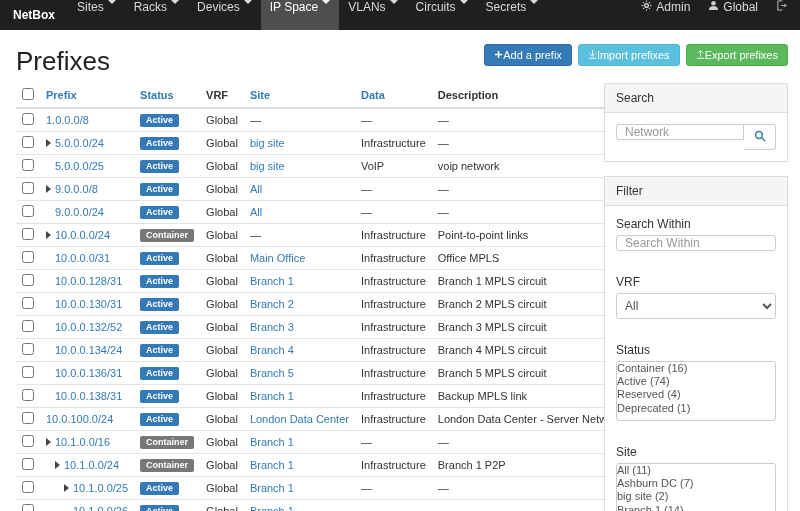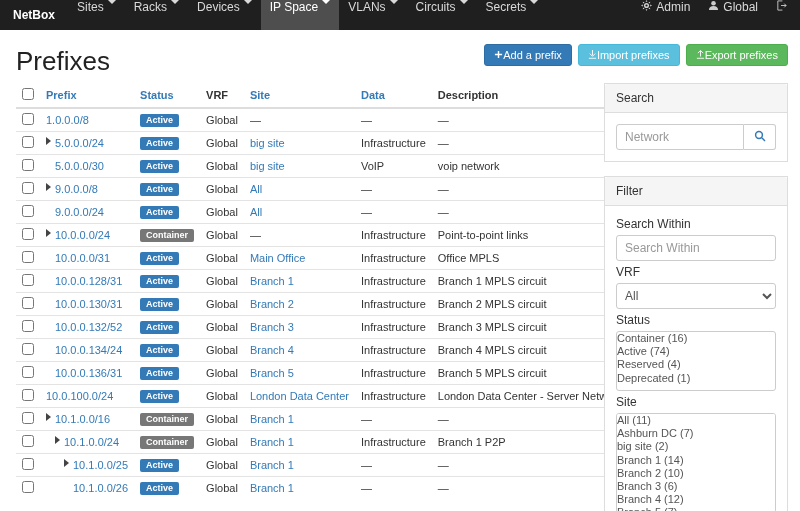--- a/index.html
+++ b/index.html
@@ -29,36 +29,36 @@
   .main{flex:1;min-width:0}
   .sidebar{width:184px;flex-shrink:0}
 
   
   table{border-collapse:collapse;width:100%;font-size:11px}
   th{text-align:left;padding:5px 6px;border-bottom:2px solid #ddd;font-weight:bold;color:#333;white-space:nowrap}
   td{padding:4px 6px;border-top:1px solid #e3e3e3;white-space:nowrap;overflow:hidden;text-overflow:ellipsis}
   tr:first-child td{border-top:none}
   .cb{width:26px}
   .lnk{color:#337ab7;text-decoration:none;cursor:pointer}
-  .pfx{display:flex;}
+  .pfx{display:flex;align-items:center}
   .ind1{padding-left:9px}.ind2{padding-left:18px}.ind3{padding-left:27px}
   .tri{width:0;height:0;border-left:5px solid #444;border-top:4px solid transparent;border-bottom:4px solid transparent;margin-right:4px;flex-shrink:0}
   .badge{display:inline-block;font-size:9px;font-weight:bold;color:#fff;padding:2px 6px;border-radius:2px;line-height:1}
   .b-active{background:#337ab7}
   .b-container{background:#777}
   .txt{color:#333}
   input[type=checkbox]{width:12px;height:12px}
 
   
   .panel{border:1px solid #ddd;border-radius:0;margin-bottom:14px;background:#fff}
   .panel-heading{background:#f5f5f5;border-bottom:1px solid #ddd;padding:7px 11px;font-size:12px;color:#333;border-radius:3px 3px 0 0}
   .panel-body{padding:11px}
-  .fld{margin-bottom:4px}
+  .fld{margin-bottom:24px}
   .fld label{display:block;margin-bottom:4px;font-size:12px;color:#333}
-  .tin{width:100%;height:26px;border:1px solid #ccc;border-radius:3px;padding:3px 8px;font-size:12px;font-family:"Liberation Sans",sans-serif;color:#555}
+  .tin{width:100%;height:16px;border:1px solid #ccc;border-radius:3px;padding:3px 8px;font-size:12px;font-family:"Liberation Sans",sans-serif;color:#555}
   .tin::placeholder{color:#999}
   select{width:100%;border:1px solid #ccc;border-radius:3px;font-size:11px;font-family:"Liberation Sans",sans-serif;color:#555;background:#fff}
   select.single{height:26px;font-size:12px;padding:2px 4px}
   .lb-status{height:60px}
   .lb-site{height:100px}
   .igroup{display:flex}
   .igroup .tin{border-radius:3px 0 0 3px;flex:1}
   .sbtn{width:32px;height:26px;border:1px solid #ccc;border-left:none;border-radius:0 3px 3px 0;background:#fff;display:flex;align-items:center;justify-content:center;cursor:pointer}
 </style>
 </head>
@@ -201,21 +201,21 @@
           <td><span class="badge b-active">Active</span></td>
           <td class="txt">Global</td>
           <td><a class="lnk">big site</a></td>
           <td class="txt">Infrastructure</td>
           <td class="txt">—</td>
         </tr>
         <tr>
           <td class="cb"><input type="checkbox" style=""></td>
           <td>
               <div class="pfx ind1">
-                <a class="lnk">5.0.0.0/30</a>
+                <a class="lnk">5.0.0.0/25</a>
               </div>
             </td>
           <td><span class="badge b-active">Active</span></td>
           <td class="txt">Global</td>
           <td><a class="lnk">big site</a></td>
           <td class="txt">VoIP</td>
           <td class="txt">voip network</td>
         </tr>
         <tr>
           <td class="cb"><input type="checkbox" style=""></td>
@@ -328,20 +328,33 @@
           <td>
               <div class="pfx ind1">
                 <a class="lnk">10.0.0.136/31</a>
               </div>
             </td>
           <td><span class="badge b-active">Active</span></td>
           <td class="txt">Global</td>
           <td><a class="lnk">Branch 5</a></td>
           <td class="txt">Infrastructure</td>
           <td class="txt">Branch 5 MPLS circuit</td>
+        </tr>
+        <tr>
+          <td class="cb"><input type="checkbox" style=""></td>
+          <td>
+              <div class="pfx ind1">
+                <a class="lnk">10.0.0.138/31</a>
+              </div>
+            </td>
+          <td><span class="badge b-active">Active</span></td>
+          <td class="txt">Global</td>
+          <td><a class="lnk">Branch 1</a></td>
+          <td class="txt">Infrastructure</td>
+          <td class="txt">Backup MPLS link</td>
         </tr>
         <tr>
           <td class="cb"><input type="checkbox" style=""></td>
           <td>
               <div class="pfx">
                 <a class="lnk">10.0.100.0/24</a>
               </div>
             </td>
           <td><span class="badge b-active">Active</span></td>
           <td class="txt">Global</td>

